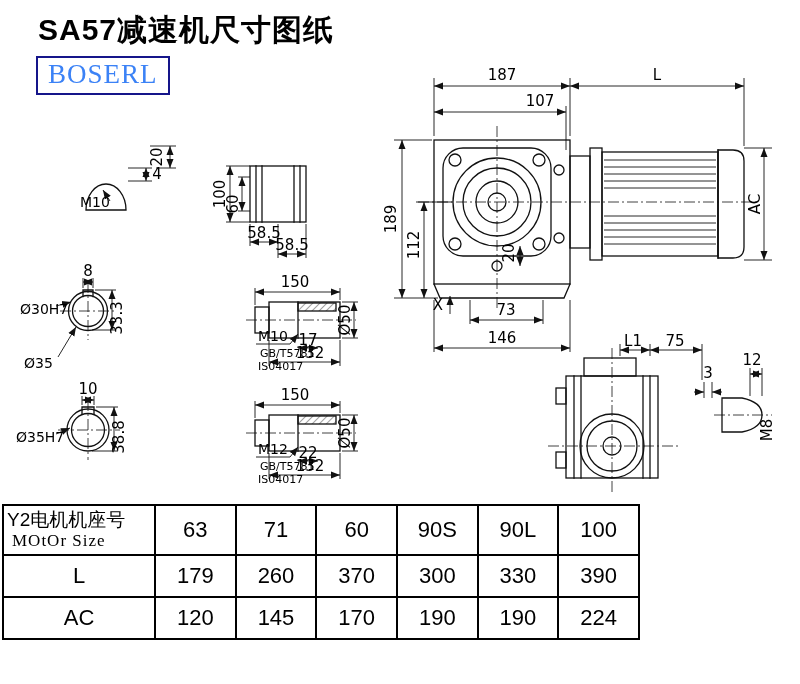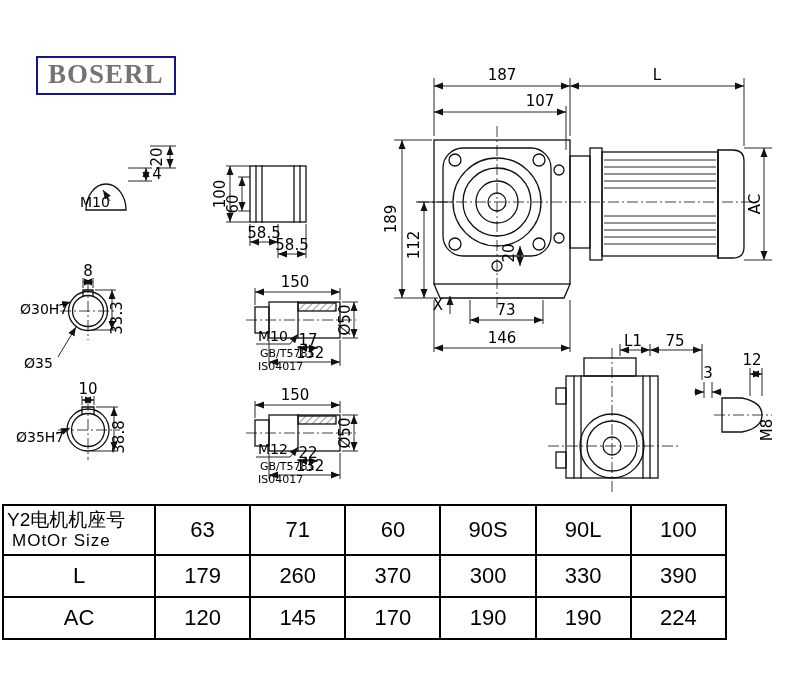--- a/index.html
+++ b/index.html
@@ -1,42 +1,43 @@
 <!DOCTYPE html>
 <html><head>
 <meta charset="utf-8">
 <style>
   * { margin:0; padding:0; box-sizing:border-box; }
   html,body { width:800px; height:684px; background:#fff; font-family:"Liberation Sans",sans-serif; }
   .page { position:relative; width:800px; height:684px; background:#fff; overflow:hidden; }
   .title { position:absolute; left:38px; top:10px; font-size:30px; font-weight:bold; color:#000; letter-spacing:1px; white-space:nowrap; }
   .brand-box { position:absolute; left:36px; top:56px; border:2px solid #15158a; padding:1px 10px 3px 10px; background:#fff; }
-  .brand-text { font-family:"Liberation Serif",serif; font-weight:bold; font-size:27px; color:#737373; letter-spacing:1px; }
+  .brand-text { font-family:"Liberation Serif",serif; font-weight:normal; font-size:27px; color:#3b82f6; letter-spacing:1px; }
   #drawing { position:absolute; left:0; top:0; }
   #drawing .ln  { stroke:#111; stroke-width:1.3; fill:none; stroke-linecap:square; }
   #drawing .thin{ stroke:#111; stroke-width:0.9; fill:none; }
   #drawing .cl  { stroke:#111; stroke-width:0.8; fill:none; stroke-dasharray:11 3 2 3; }
   #drawing .dl  { marker-start:url(#a); marker-end:url(#a); }
   #drawing .dl2 { marker-end:url(#a); }
   #drawing text { fill:#000; stroke:none; font-family:"DejaVu Sans",sans-serif; }
   #drawing text.dim   { font-size:15px; text-anchor:middle; }
   #drawing text.lbl   { font-size:14px; text-anchor:start; }
   #drawing text.dim-s { font-size:11px; text-anchor:start; }
-  .size-table { position:absolute; left:2px; top:504px; width:725px; border-collapse:collapse; table-layout:fixed; background:#fff; }
+  .size-table { position:absolute; left:2px; top:504px; width:638px; border-collapse:collapse; table-layout:fixed; background:#fff; }
   .size-table td { border:2px solid #000; text-align:center; vertical-align:middle; font-size:22px; color:#000; height:42px; }
   .size-table tr.hdr td { height:50px; }
   .size-table td.first { width:152px; }
   .hdr-cn { font-size:19px; text-align:left; padding-left:3px; line-height:1.15; white-space:nowrap; }
-  .hdr-en { font-size:17px; font-family:Liberation Sans, sans-serif; text-align:left; padding-left:8px; letter-spacing:1px; white-space:nowrap; }
+  .hdr-en { font-size:17px; font-family:Liberation Serif, serif; text-align:left; padding-left:8px; letter-spacing:1px; white-space:nowrap; }
 </style>
 </head>
 <body>
 
 <div class="page">
 
+  <h1 class="title">SA57减速机尺寸图纸</h1>
 
   <div class="brand-box">
     <span class="brand-text">BOSERL</span>
   </div>
 
   <svg id="drawing" width="800" height="505" viewBox="0 0 800 505">
     <defs>
       <marker id="a" markerWidth="9" markerHeight="9" viewBox="0 0 9 9" refX="9" refY="4.5" orient="auto-start-reverse" markerUnits="userSpaceOnUse">
         <path d="M0,1 L9,4.5 L0,8 Z" fill="#111"></path>
       </marker>

